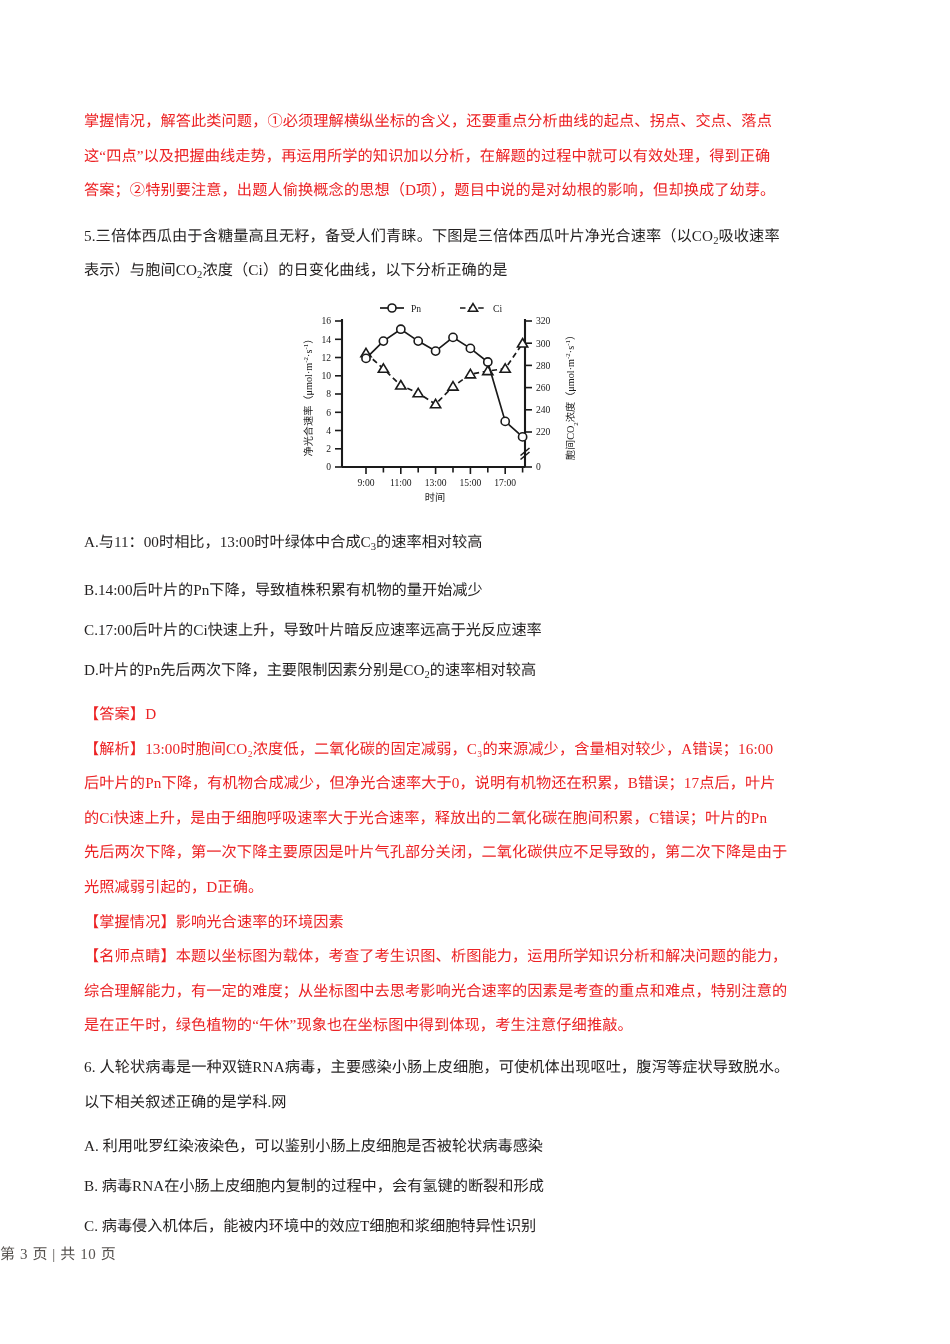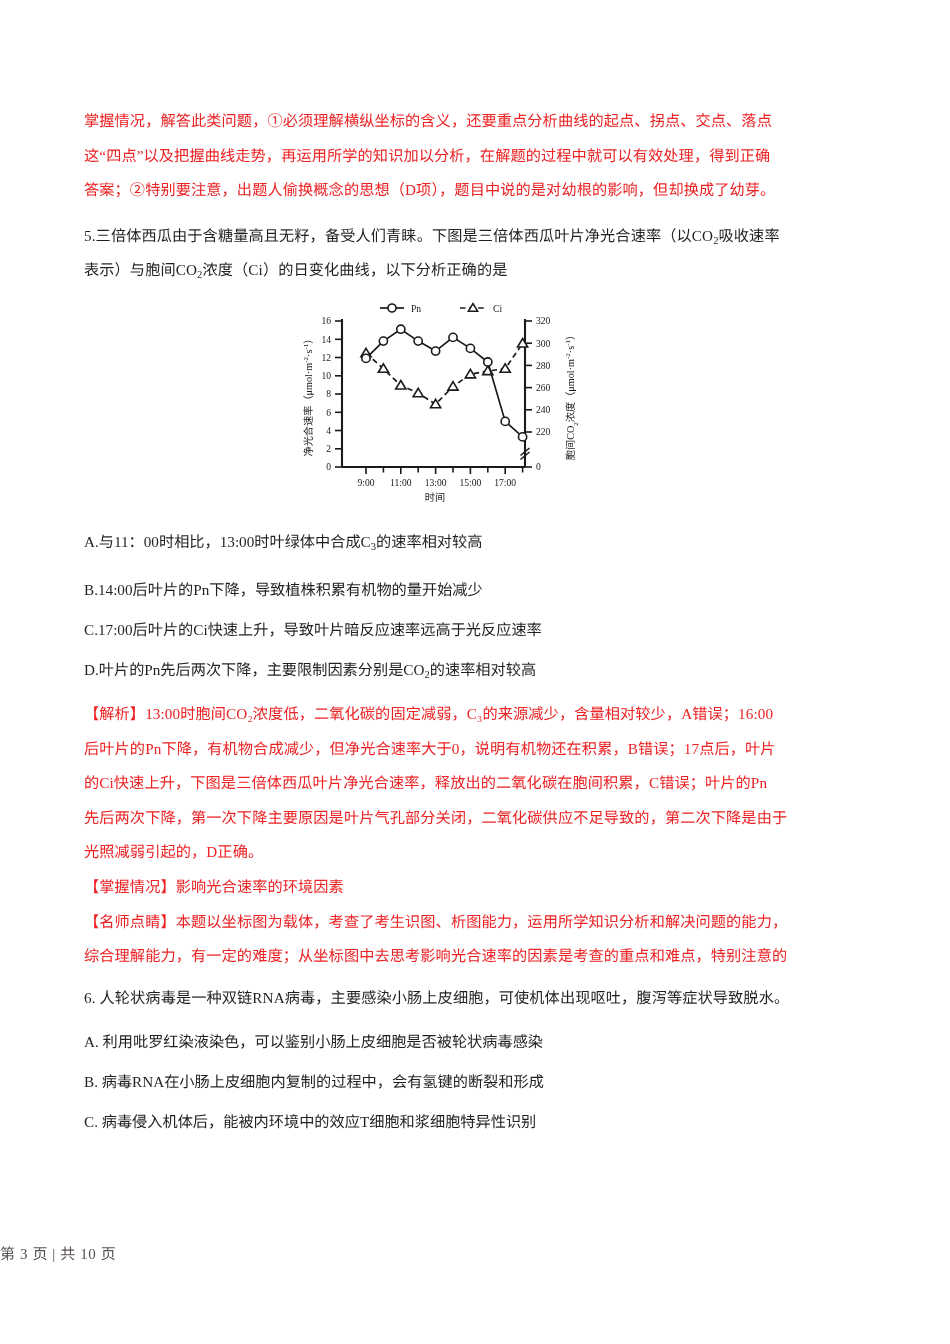--- a/index.html
+++ b/index.html
@@ -260,40 +260,43 @@
 
       <p class="opt blk"><span>C.</span><span>17:00后叶片的Ci快速上升，导致叶片暗反应速率远高于光反应速率</span></p>
 
       <div class="gap-6"></div>
 
       <p class="opt blk"><span>D.</span><span>叶片的Pn先后两次下降，主要限制因素分别是CO</span><sub>2</sub><span>的速率相对较高</span></p>
     </div>
 
     <div class="gap-10"></div>
 
+    <p class="line red"><span>【答案】</span><span>D</span></p>
 
     <div>
       <p class="line red"><span>【解析】</span><span>13:00时胞间CO₂浓度低，二氧化碳的固定减弱，C₃的来源减少，含量相对较少，A错误；16:00</span></p>
       <p class="line red">后叶片的Pn下降，有机物合成减少，但净光合速率大于0，说明有机物还在积累，B错误；17点后，叶片</p>
-      <p class="line red">的Ci快速上升，下图是三倍体西瓜叶片净光合速率，释放出的二氧化碳在胞间积累，C错误；叶片的Pn</p>
+      <p class="line red">的Ci快速上升，是由于细胞呼吸速率大于光合速率，释放出的二氧化碳在胞间积累，C错误；叶片的Pn</p>
       <p class="line red">先后两次下降，第一次下降主要原因是叶片气孔部分关闭，二氧化碳供应不足导致的，第二次下降是由于</p>
       <p class="line red">光照减弱引起的，D正确。</p>
     </div>
 
     <p class="line red"><span>【掌握情况】</span><span>影响光合速率的环境因素</span></p>
 
     <div>
       <p class="line red"><span>【名师点睛】</span><span>本题以坐标图为载体，考查了考生识图、析图能力，运用所学知识分析和解决问题的能力，</span></p>
       <p class="line red">综合理解能力，有一定的难度；从坐标图中去思考影响光合速率的因素是考查的重点和难点，特别注意的</p>
+      <p class="line red">是在正午时，绿色植物的“午休”现象也在坐标图中得到体现，考生注意仔细推敲。</p>
     </div>
 
     <div class="gap-6"></div>
 
     <div>
       <p class="line blk">6.  人轮状病毒是一种双链RNA病毒，主要感染小肠上皮细胞，可使机体出现呕吐，腹泻等症状导致脱水。</p>
+      <p class="line blk">以下相关叙述正确的是学科.网</p>
 
       <div class="gap-6"></div>
 
       <p class="opt opt-wide blk"><span>A.</span>&nbsp;<span>利用吡罗红染液染色，可以鉴别小肠上皮细胞是否被轮状病毒感染</span></p>
       <p class="opt opt-wide blk"><span>B.</span>&nbsp;<span>病毒RNA在小肠上皮细胞内复制的过程中，会有氢键的断裂和形成</span></p>
       <p class="opt opt-wide blk"><span>C.</span>&nbsp;<span>病毒侵入机体后，能被内环境中的效应T细胞和浆细胞特异性识别</span></p>
     </div>
 
   </div>
 

